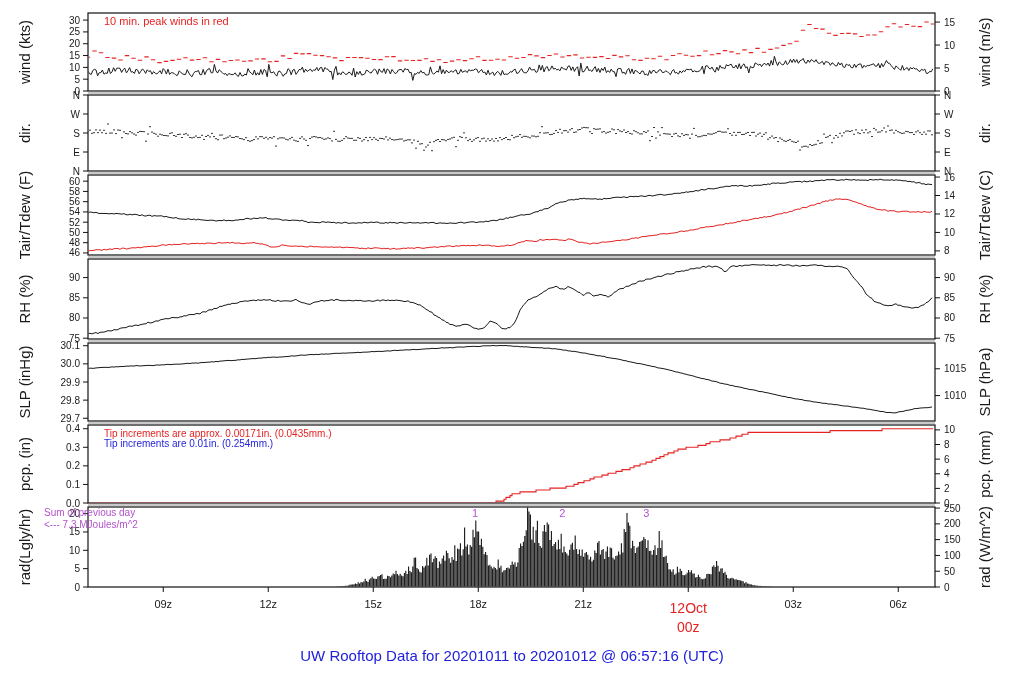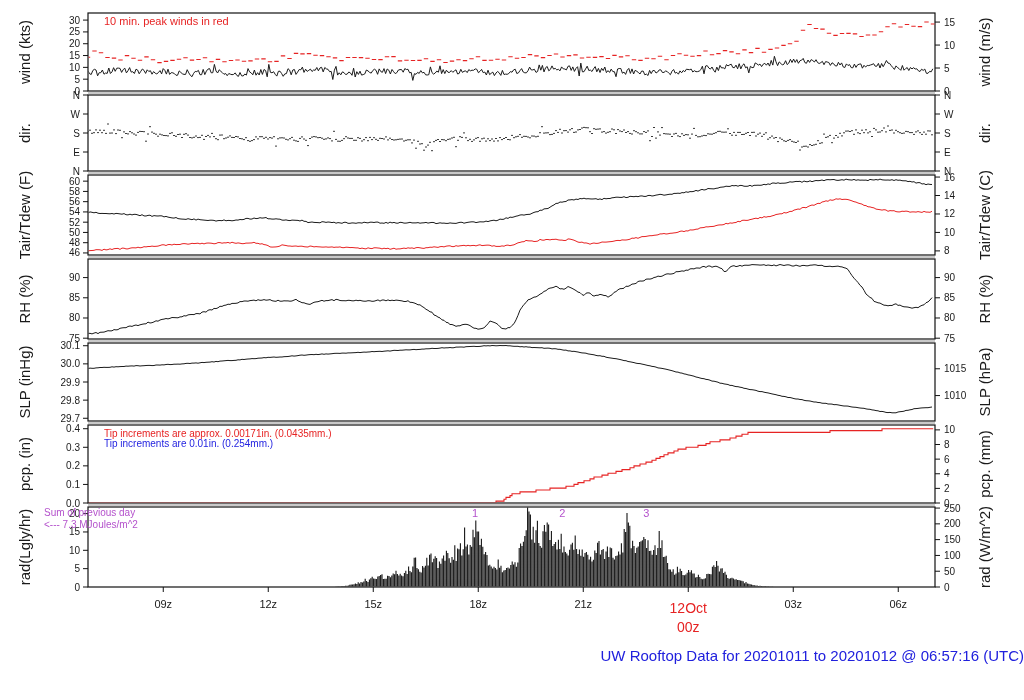--- a/index.html
+++ b/index.html
@@ -1,19 +1,19 @@
 <!DOCTYPE html>
 <html><head>
 <meta charset="utf-8">
 <style>
   html,body{margin:0;padding:0;background:#ffffff;}
   .page{position:relative;width:1024px;height:700px;background:#fff;overflow:hidden;
         font-family:"Liberation Sans",sans-serif;}
   #chart{display:block;}
-  .chart-title{position:absolute;left:0;top:647px;width:1024px;text-align:right;
+  .chart-title{position:absolute;left:0;top:647px;width:1024px;text-align:center;
                font-size:15px;font-family:"Liberation Sans",sans-serif;}
 </style>
 </head>
 <body>
 
 <div class="page">
   <svg id="chart" width="1024" height="645">
       <rect x="88" y="92" width="847" height="2" fill="#c9c9c9"></rect>
       <rect x="88" y="172" width="847" height="2" fill="#c9c9c9"></rect>
       <rect x="88" y="256" width="847" height="2" fill="#c9c9c9"></rect>

